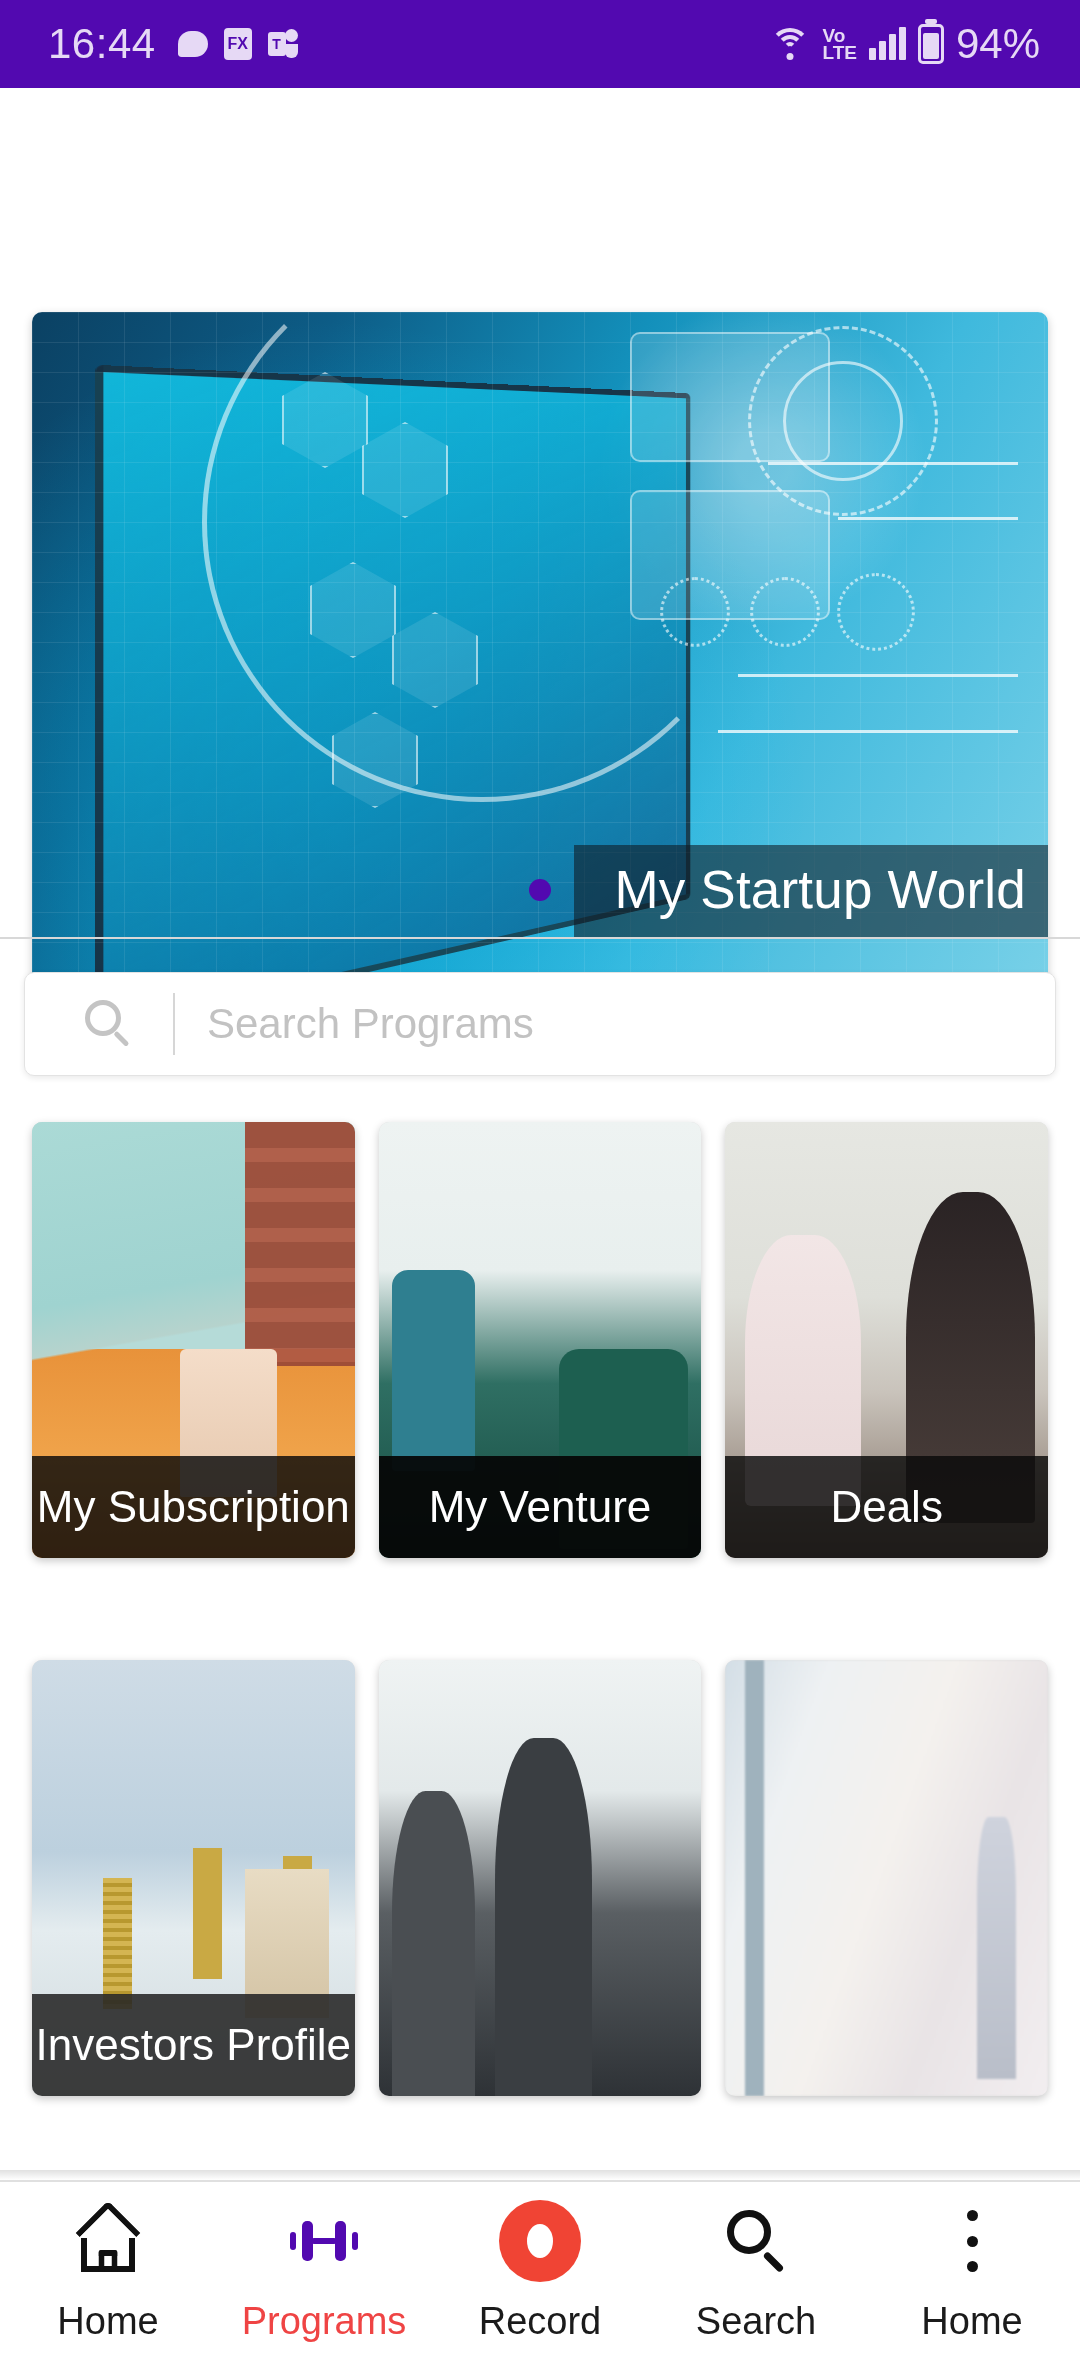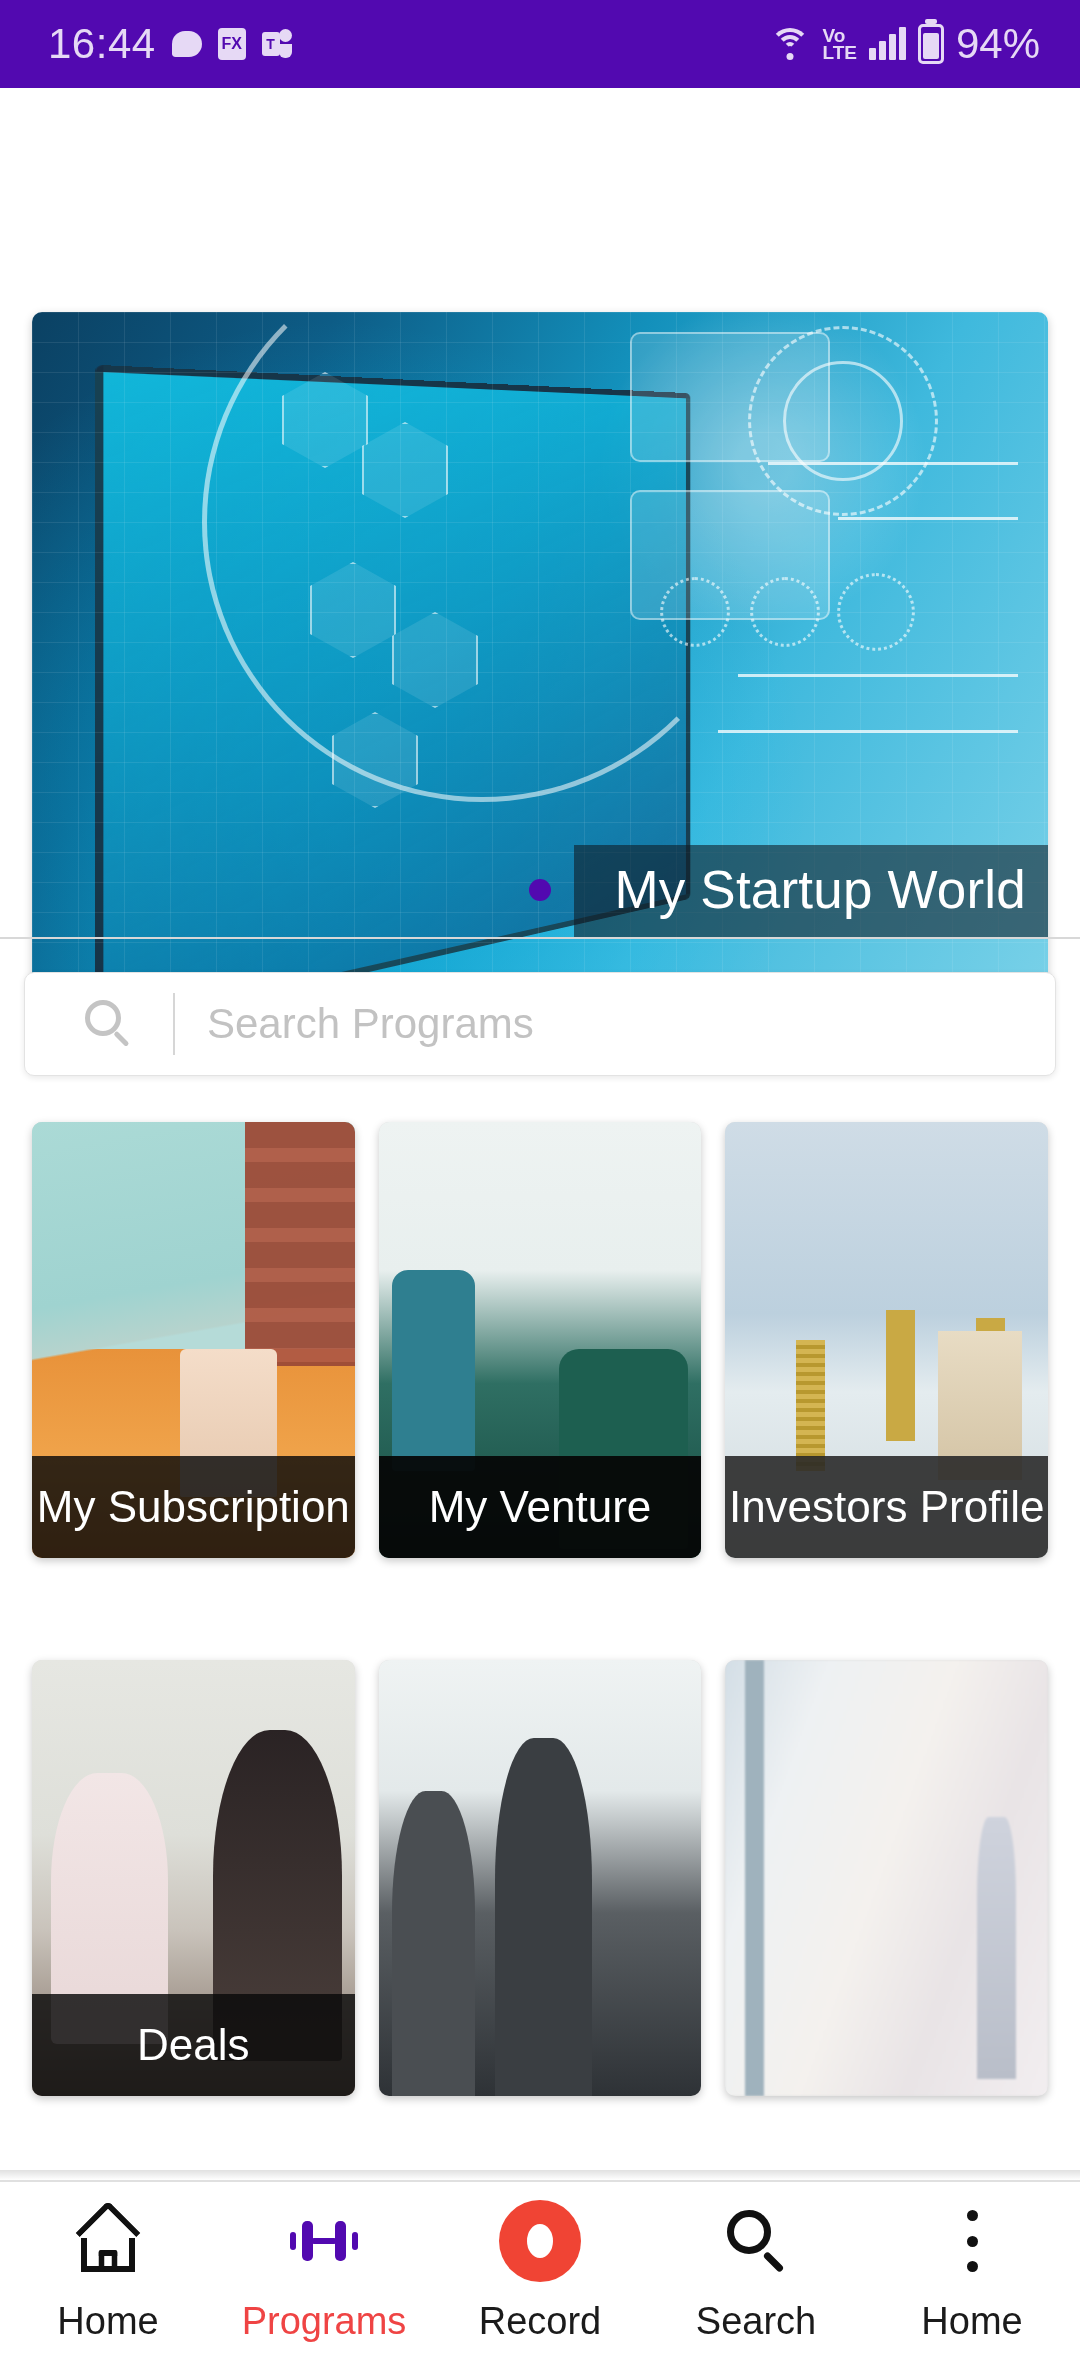--- a/index.html
+++ b/index.html
@@ -12,21 +12,21 @@
   }
   #phone { position:relative; width:1080px; height:2376px; background:#fff; overflow:hidden; }
 
   
   .statusbar {
     position:absolute; top:0; left:0; width:1080px; height:88px;
     background:#5209B0;
     display:flex; align-items:center; justify-content:space-between;
     padding:0 40px 0 48px;
   }
-  .sb-left { display:flex; align-items:center; gap:16px; }
+  .sb-left { display:flex; align-items:center; gap:22px; }
   .sb-time { color:#E6D9F5; font-size:42px; font-weight:400; letter-spacing:0.5px; }
   .sb-icons { display:flex; align-items:center; gap:16px; }
   .sb-right { display:flex; align-items:center; gap:12px; }
   .sb-batt-text { color:#E6D9F5; font-size:42px; }
 
   
   .wifi { width:40px; height:32px; position:relative; }
   .wifi i { position:absolute; left:50%; transform:translateX(-50%);
             border:4px solid #E6D9F5; border-bottom-color:transparent;
             border-left-color:transparent; border-right-color:transparent;
@@ -382,28 +382,28 @@
     <div class="card">
       <div class="ph ph-sub"></div>
       <div class="cap">My Subscription</div>
     </div>
 
     <div class="card dark">
       <div class="ph ph-ven"></div>
       <div class="cap">My Venture</div>
     </div>
 
+    <div class="card">
+      <div class="ph ph-deal"></div>
+      <div class="cap">Deals</div>
+    </div>
+
     <div class="card grey">
       <div class="ph ph-inv"></div>
       <div class="cap">Investors Profile</div>
-    </div>
-
-    <div class="card">
-      <div class="ph ph-deal"></div>
-      <div class="cap">Deals</div>
     </div>
 
     <div class="card">
       <div class="ph ph-meet"></div>
     </div>
 
     <div class="card">
       <div class="ph ph-blur"></div>
     </div>
 

